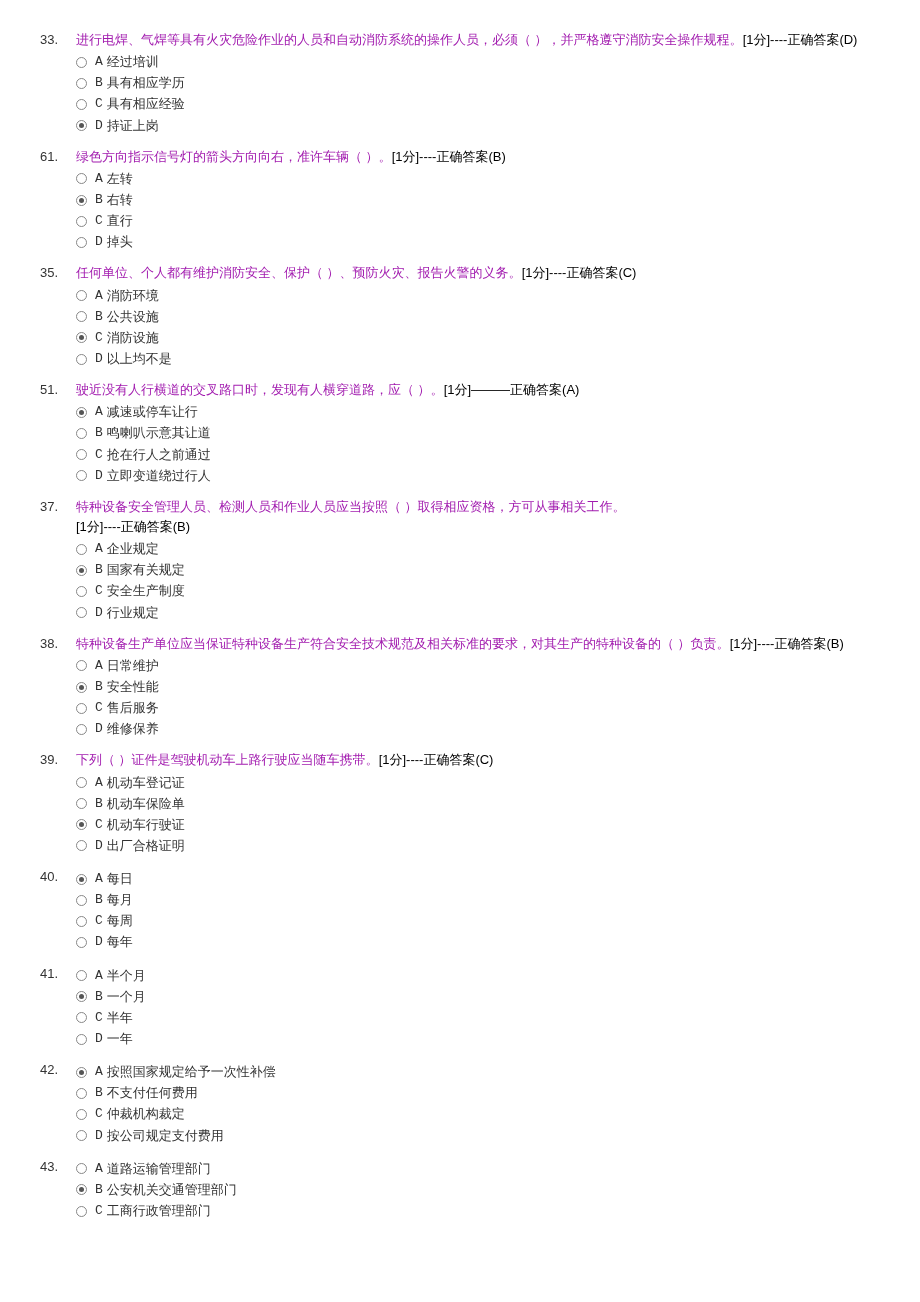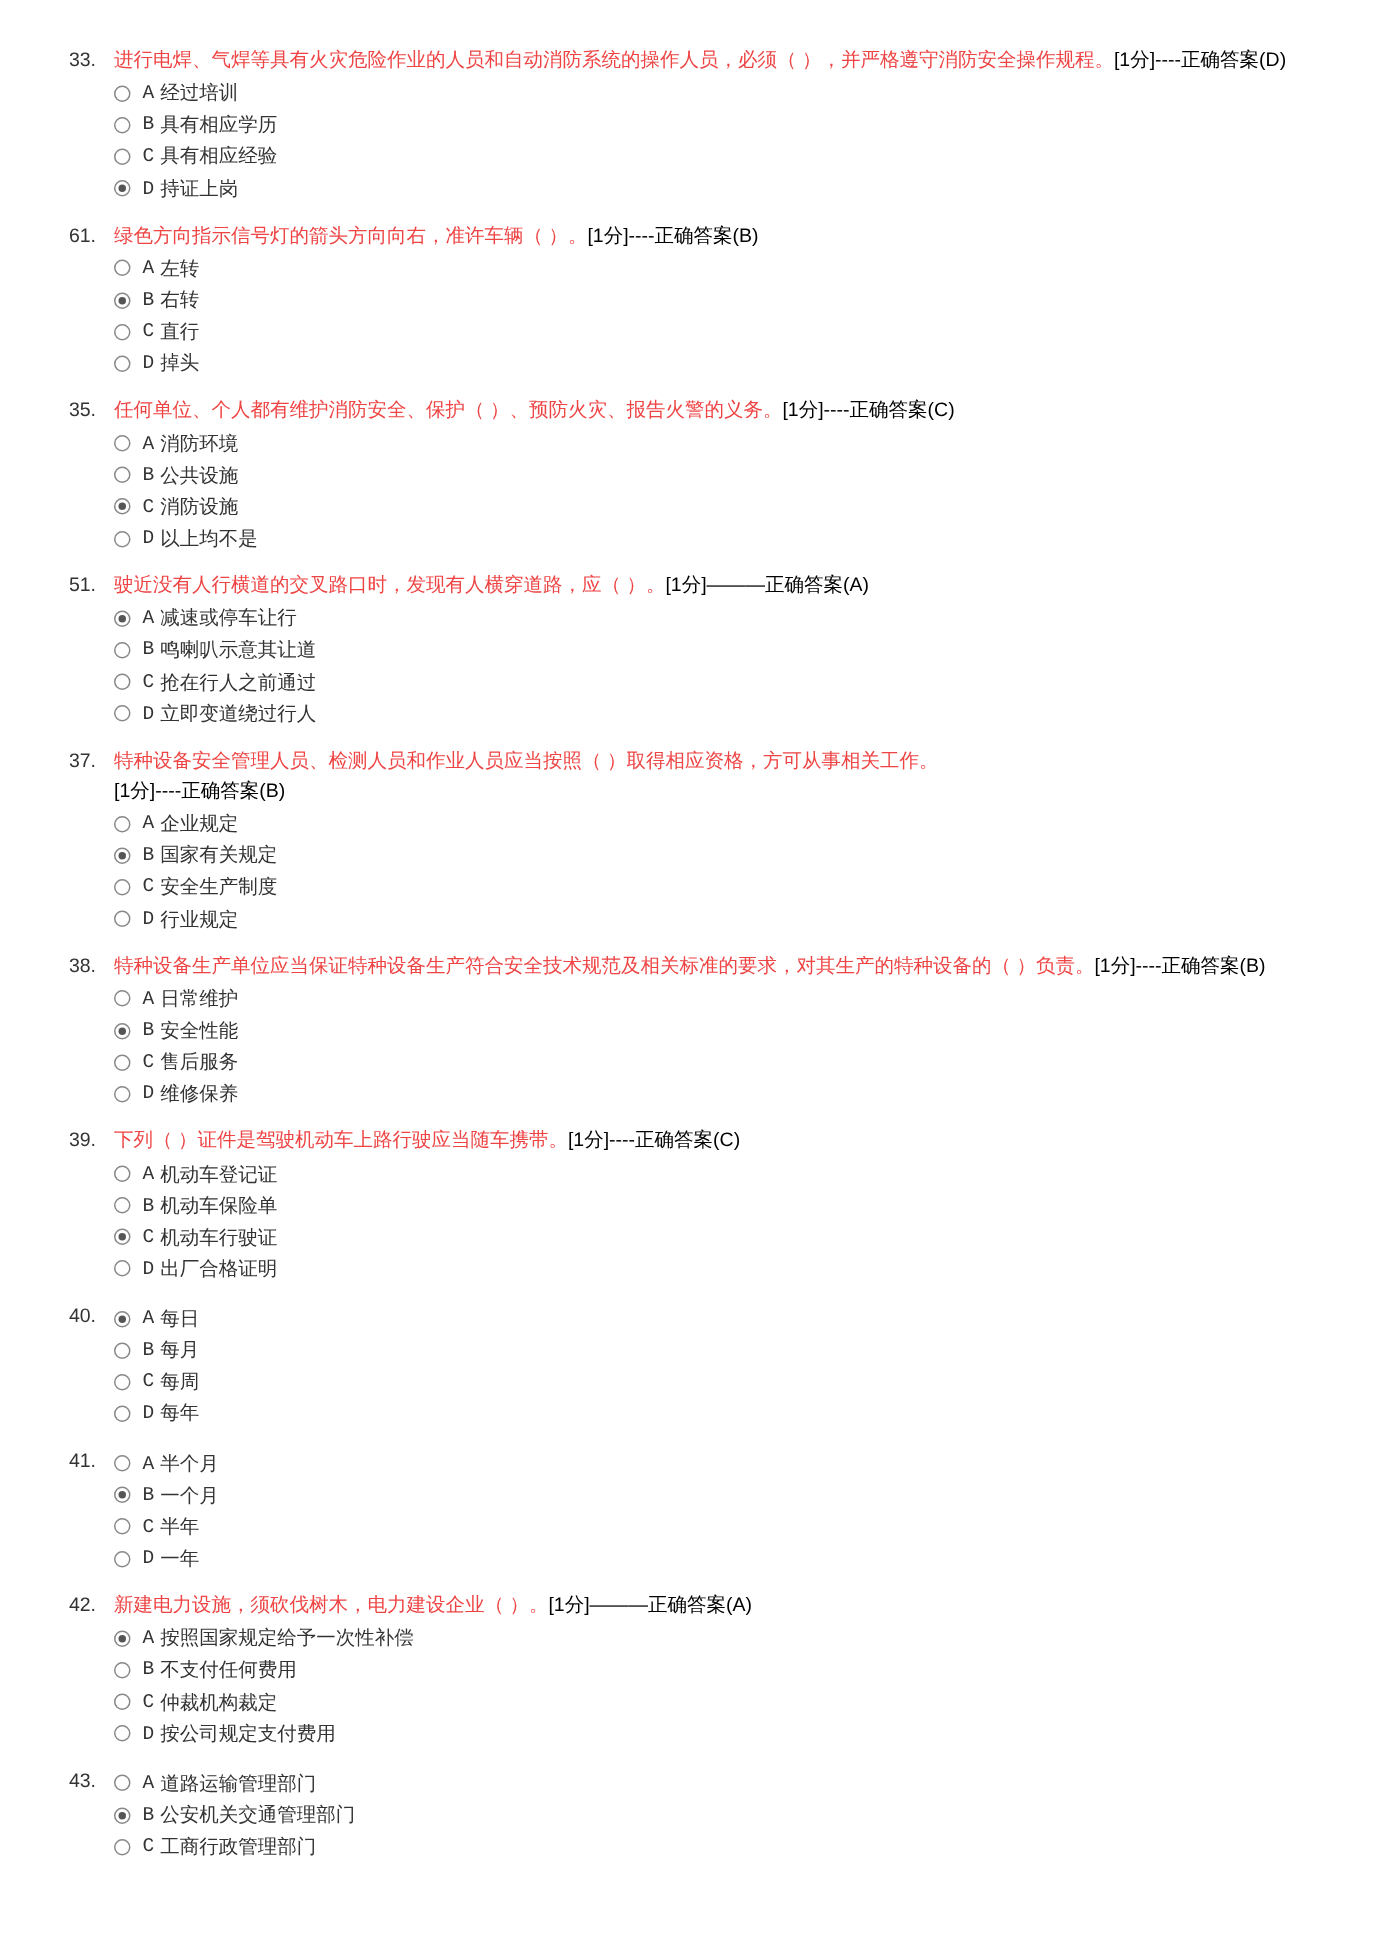--- a/index.html
+++ b/index.html
@@ -16,29 +16,29 @@
     box-sizing: border-box;
     padding: 30px 40px 30px 40px;
   }
   .question {
     display: flex;
     margin-bottom: 10px;
   }
   .q-num {
     width: 30px;
     flex: 0 0 30px;
-    text-align: center;
+    text-align: left;
     padding-right: 6px;
     color: #333;
   }
   .q-body {
     flex: 1;
   }
   .q-stem {
-    color: #ef4444;
+    color: #a21caf;
   }
   .q-meta {
     color: #000000;
   }
   .options {
     margin-top: 2px;
   }
   .option {
     display: flex;
     align-items: center;
@@ -323,21 +323,20 @@
             <span class="radio"></span>
             <span class="opt-letter">D</span>
             <span class="opt-text">一年</span>
           </div>
         </div>
       </div>
     </div>
     <div class="question">
       <div class="q-num">42.</div>
       <div class="q-body">
-        <div><span class="q-stem">新建电力设施，须砍伐树木，电力建设企业（ ）。</span><span class="q-meta">[1分]———正确答案(A)</span></div>
         <div class="options">
           <div class="option">
             <span class="radio checked"></span>
             <span class="opt-letter">A</span>
             <span class="opt-text">按照国家规定给予一次性补偿</span>
           </div>
           <div class="option">
             <span class="radio"></span>
             <span class="opt-letter">B</span>
             <span class="opt-text">不支付任何费用</span>

